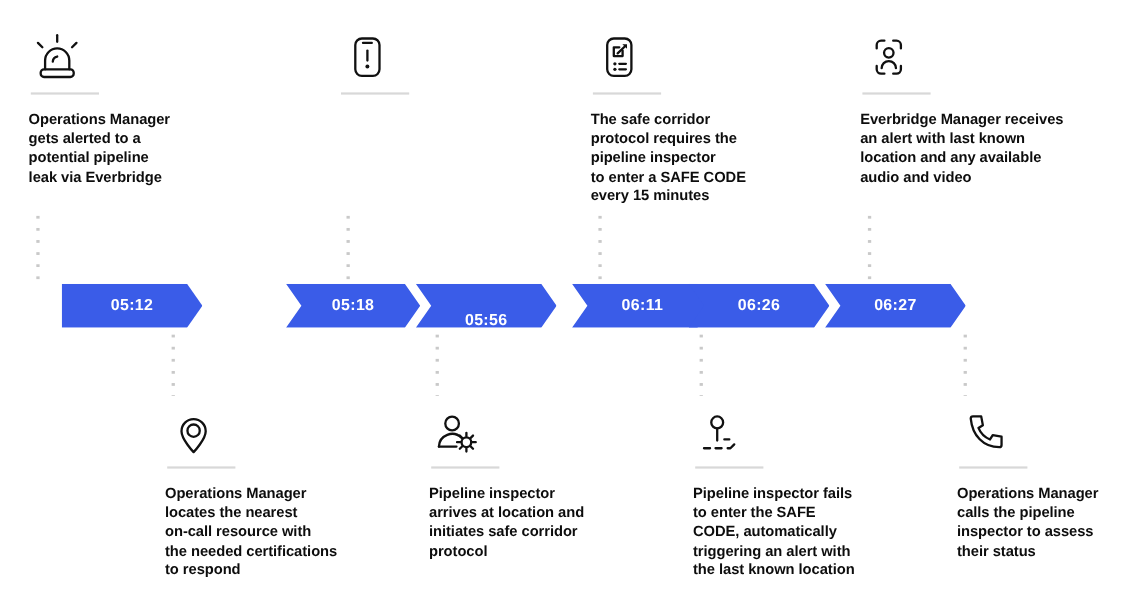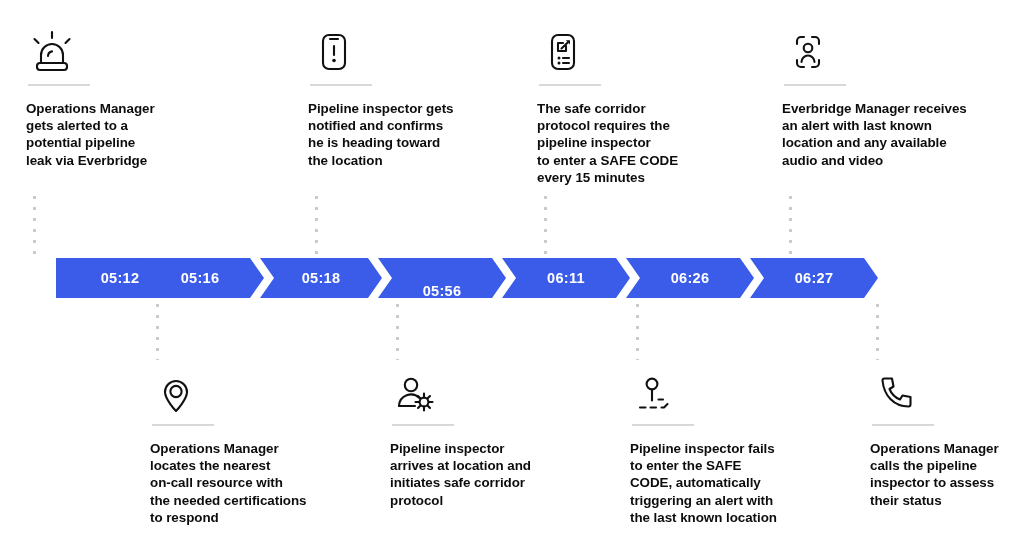--- a/index.html
+++ b/index.html
@@ -106,24 +106,20 @@
   <div class="item above" style="left:308px; top:22px;">
     <div class="icon">
       <svg width="52" height="52" viewBox="0 0 52 52">
         <rect class="ic" x="15" y="9" width="22" height="34" rx="6"></rect>
         <path class="ic" d="M22 13 h8"></path>
         <path class="ic" d="M26 20 v9"></path>
         <circle class="icf" cx="26" cy="34.5" r="1.8"></circle>
       </svg>
     </div>
     <div class="rule"></div>
-    <div class="txt">Pipeline inspector gets
-notified and confirms
-he is heading toward
-the location</div>
   </div>
   <div class="dots" style="left:315px; top:192px; height:66px;"></div>
 
   <div class="item above" style="left:537px; top:22px;">
     <div class="icon">
       <svg width="52" height="52" viewBox="0 0 52 52">
         <rect class="ic" x="15" y="9" width="22" height="34" rx="6"></rect>
         <path class="ic" d="M21 17 h5 M21 17 v8 h8 v-5"></path>
         <path class="ic" d="M24.5 22.5 l6.5 -6.2"></path>
         <path class="icf" d="M28.8 14.2 h4.2 v4.2 z"></path>
@@ -231,30 +227,27 @@
     <div class="txt">Operations Manager
 calls the pipeline
 inspector to assess
 their status</div>
   </div>
 
   <div class="bar" style="--blue:#3a5ce8;">
     <div class="seg first" style="left:0px;   width:128px;margin-left:44px;">
       <span class="time">05:12</span>
     </div>
-    <div class="seg mid" style="left:124px; width:128px;">
-      <span class="time">05:16</span>
-    </div>
     <div class="seg mid" style="left:248px; width:122px;text-align:right;">
       <span class="time">05:18</span>
     </div>
     <div class="seg mid" style="left:366px; width:128px;align-items:flex-end;">
       <span class="time">05:56</span>
     </div>
-    <div class="seg mid" style="left:490px; width:128px;text-align:right;">
+    <div class="seg mid" style="left:508px; width:128px;text-align:right;">
       <span class="time">06:11</span>
     </div>
     <div class="seg mid" style="left:614px; width:128px;">
       <span class="time">06:26</span>
     </div>
     <div class="seg mid" style="left:738px; width:128px;">
       <span class="time">06:27</span>
     </div>
   </div>
 

